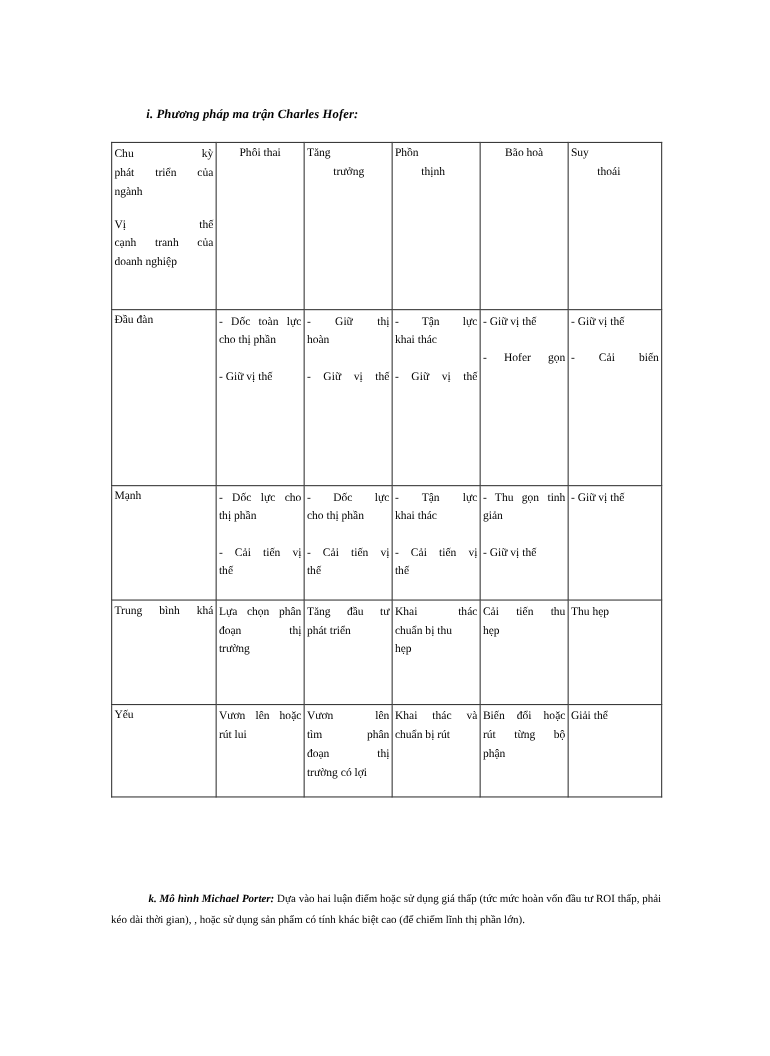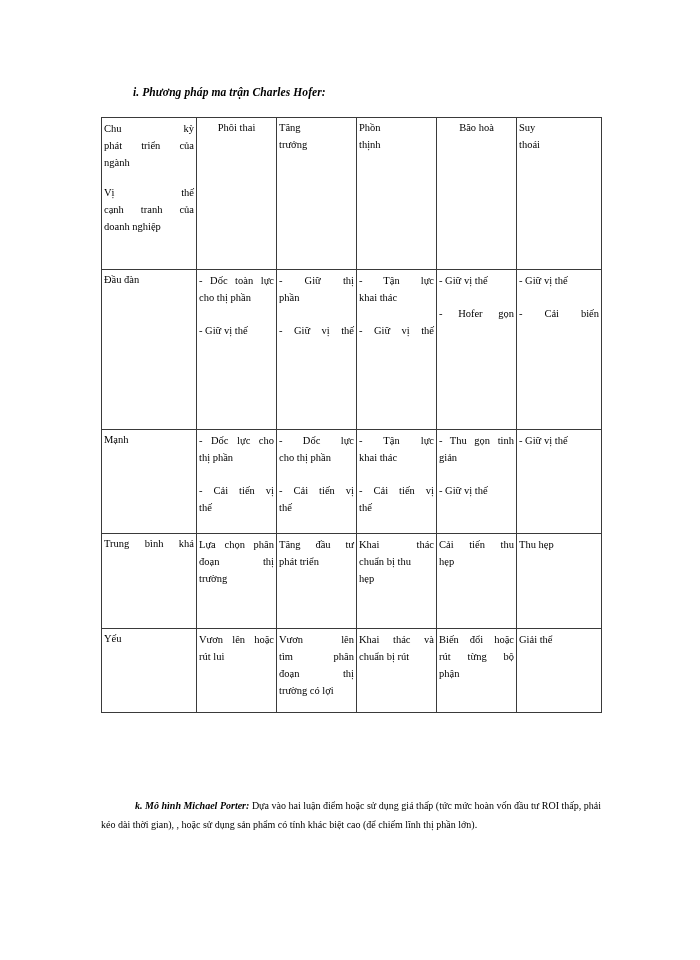--- a/index.html
+++ b/index.html
@@ -11,21 +11,21 @@
     width: 700px;
     height: 960px;
     font-family: "Liberation Serif", "DejaVu Serif", serif;
     color: #000000;
     position: relative;
     overflow: hidden;
   }
 
   .page {
     position: absolute;
-    left: 0; top: 0;
+    left: 0; top: 12px;
     width: 700px;
     height: 773px;
   }
 
   
   .section-title {
     position: absolute;
     left: 101px;
     top: 86px;
     width: 500px;
@@ -96,20 +96,21 @@
   }
   .head-label p {
     margin: 0;
     text-align: justify;
     text-align-last: justify;
     line-height: 1.6;
   }
   .head-label p.line2 {
     text-align: left;
     text-align-last: left;
+    margin-left: 24px;
   }
   .head-label.single p {
     text-align: center;
     text-align-last: center;
   }
 
   
   td.rowhead {
     padding: 3px 2px 2px 2px;
   }
@@ -221,21 +222,21 @@
             <p class="plain">Đầu đàn</p>
           </td>
           <td class="cell">
             <p>- Dốc toàn lực</p>
             <p class="plain">cho thị phần</p>
             <div class="spacer"></div>
             <p class="plain">- Giữ vị thế</p>
           </td>
           <td class="cell">
             <p>-    Giữ    thị</p>
-            <p class="plain">phần</p>
+            <p class="plain">hoàn</p>
             <div class="spacer"></div>
             <p>- Giữ vị thế</p>
           </td>
           <td class="cell">
             <p>-    Tận    lực</p>
             <p class="plain">khai thác</p>
             <div class="spacer"></div>
             <p>- Giữ vị thế</p>
           </td>
           <td class="cell">

